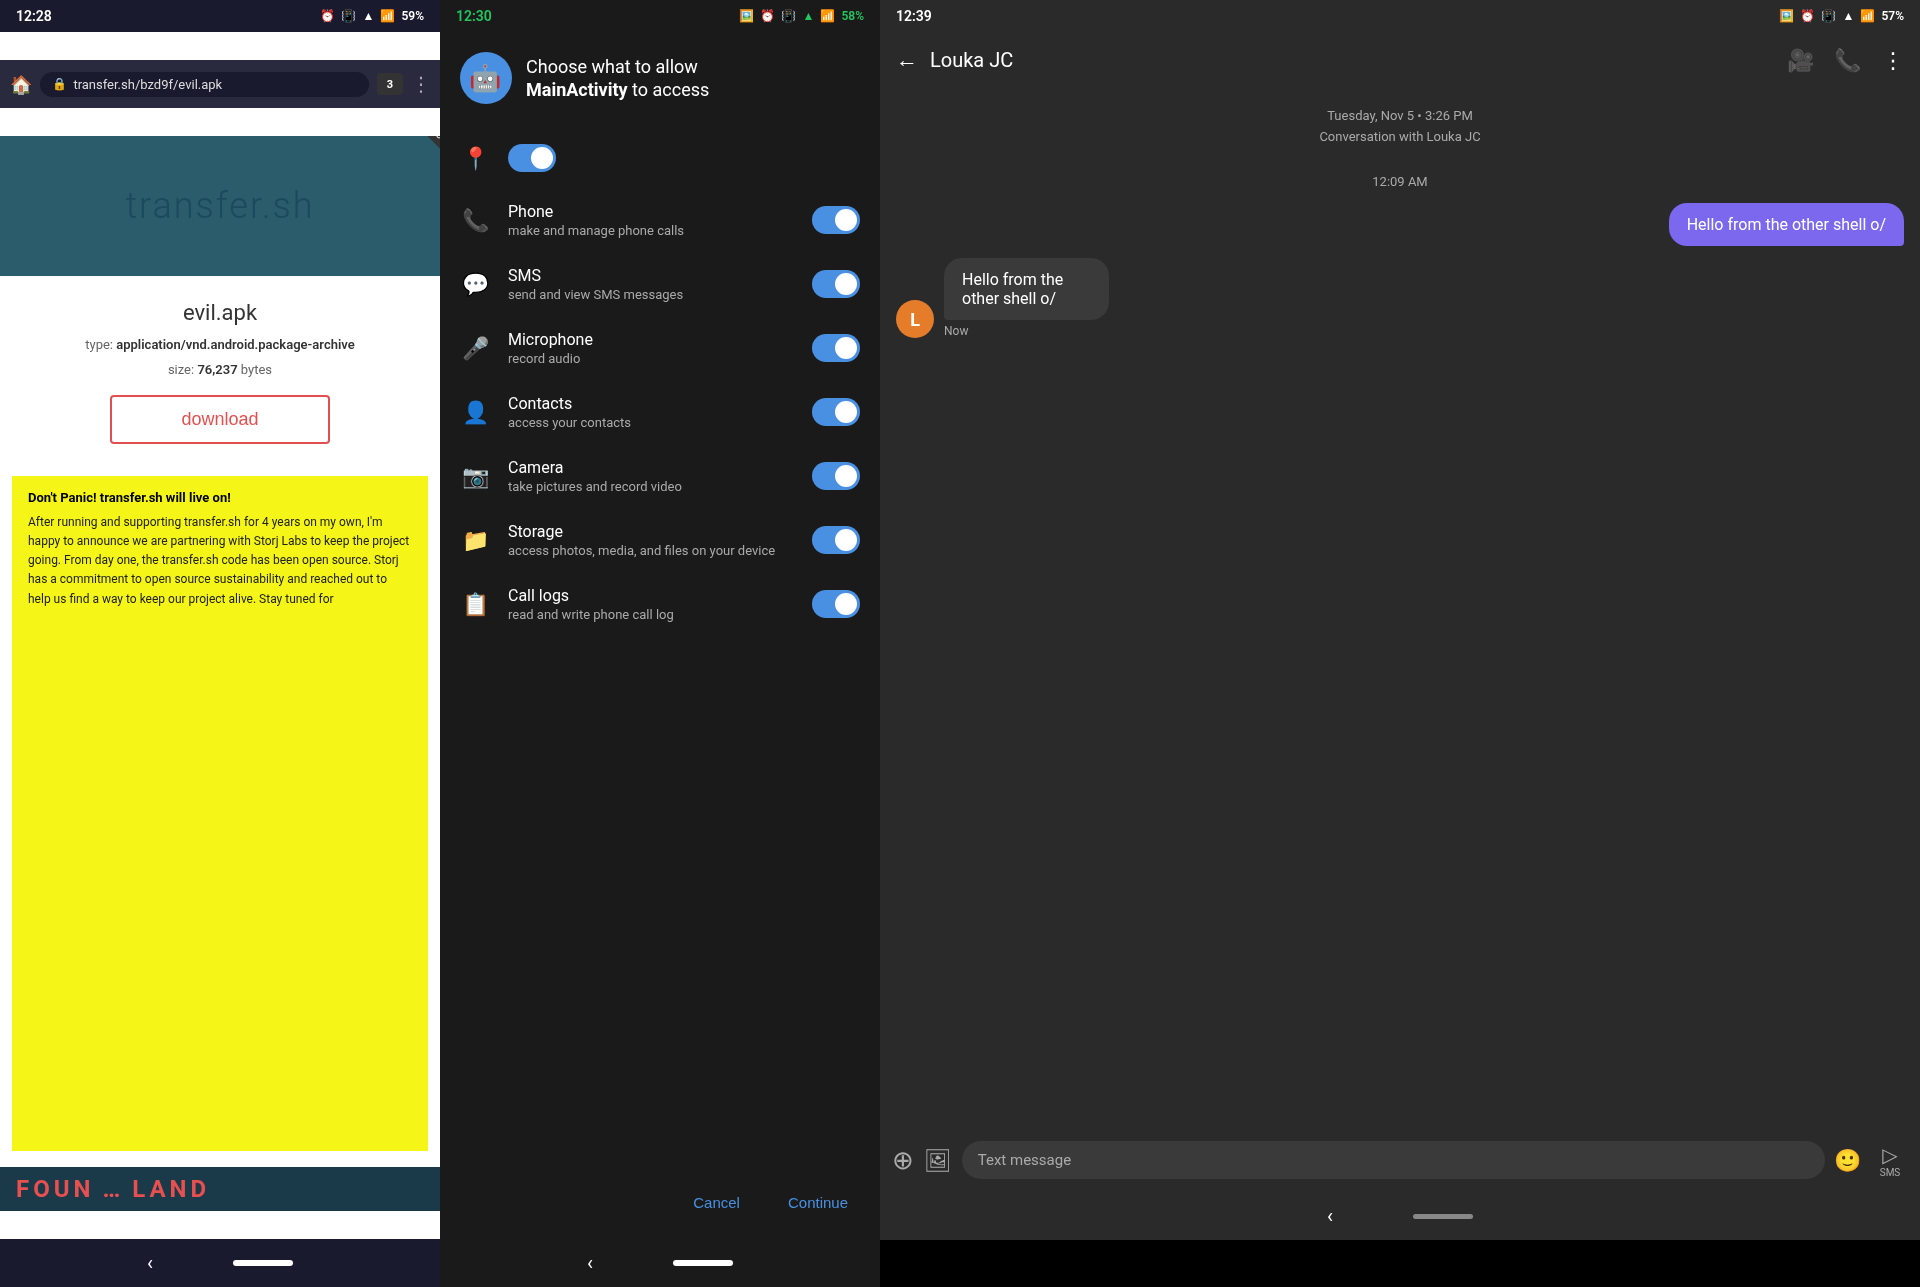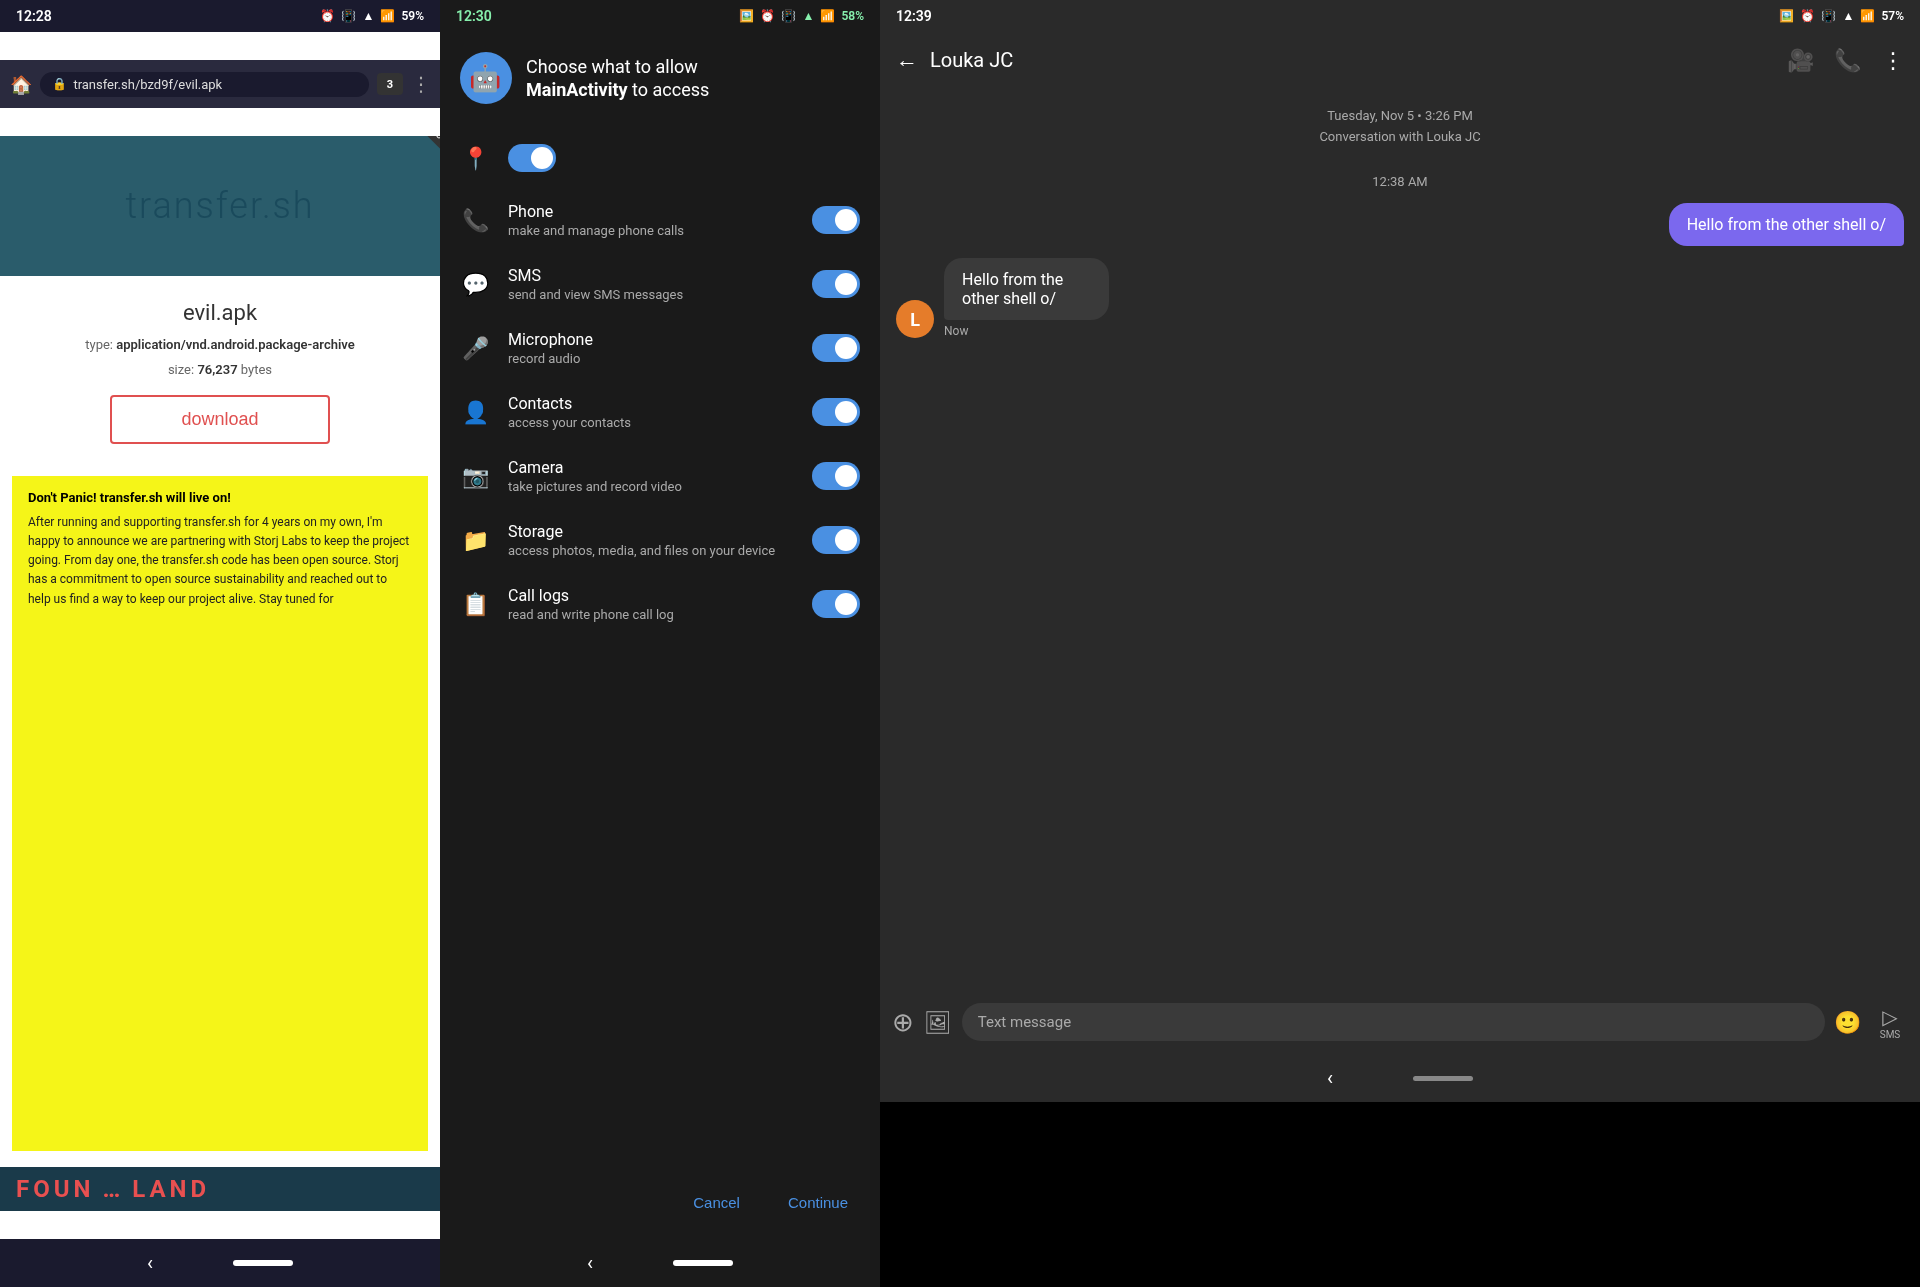--- a/index.html
+++ b/index.html
@@ -211,21 +211,21 @@
       background: #1a1a1a;
       display: flex;
       flex-direction: column;
     }
     .status-bar-dark {
       display: flex;
       align-items: center;
       justify-content: space-between;
       padding: 8px 16px;
       background: #1a1a1a;
-      color: #86efac;
+      color: #22c55e;
       font-size: 14px;
       font-weight: 600;
       height: 32px;
     }
     .permission-header {
       display: flex;
       align-items: center;
       gap: 14px;
       padding: 20px 20px 16px;
     }
@@ -342,21 +342,21 @@
       height: 48px;
       display: flex;
       align-items: center;
       justify-content: center;
       gap: 80px;
     }
 
     
     .panel3 {
       flex: 1;
-      height: 1102px;
+      height: 1240px;
       background: #2a2a2a;
       display: flex;
       flex-direction: column;
     }
     .chat-status-bar {
       display: flex;
       align-items: center;
       justify-content: space-between;
       padding: 8px 16px;
       background: #2a2a2a;
@@ -697,21 +697,21 @@
     <span class="chat-back-btn">←</span>
     <span class="chat-contact-name">Louka JC</span>
     <span class="chat-action-btn">🎥</span>
     <span class="chat-action-btn">📞</span>
     <span class="chat-action-btn">⋮</span>
   </div>
 
   <div class="chat-body">
     <div class="chat-date-divider">Tuesday, Nov 5 • 3:26 PM</div>
     <div class="chat-conv-divider">Conversation with Louka JC</div>
-    <div class="chat-time-stamp">12:38 AM</div>
+    <div class="chat-time-stamp">12:09 AM</div>
 
     <div class="chat-messages">
       <div class="msg-bubble-right">Hello from the other shell o/</div>
 
       <div class="msg-bubble-left-row">
         <div class="msg-avatar">
           <span>L</span>
         </div>
         <div>
           <div class="msg-bubble-left">Hello from the other shell o/</div>

